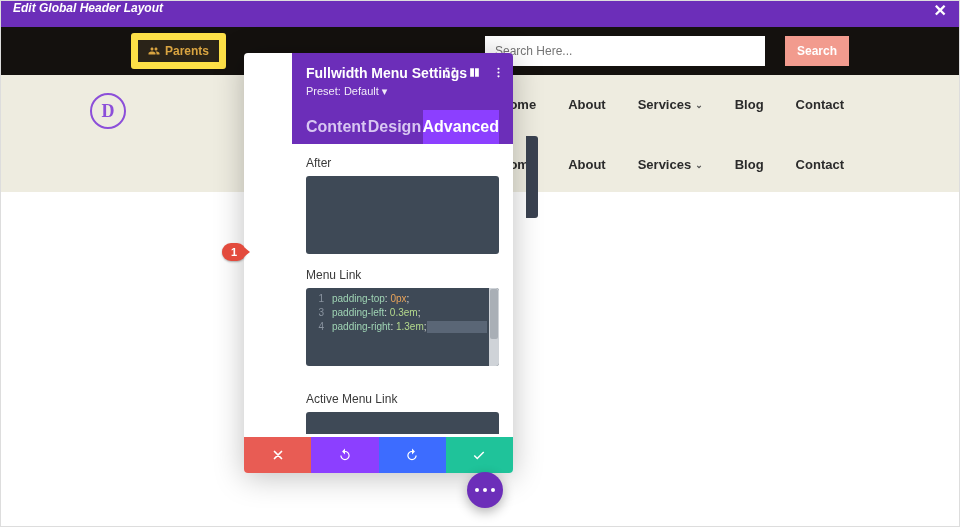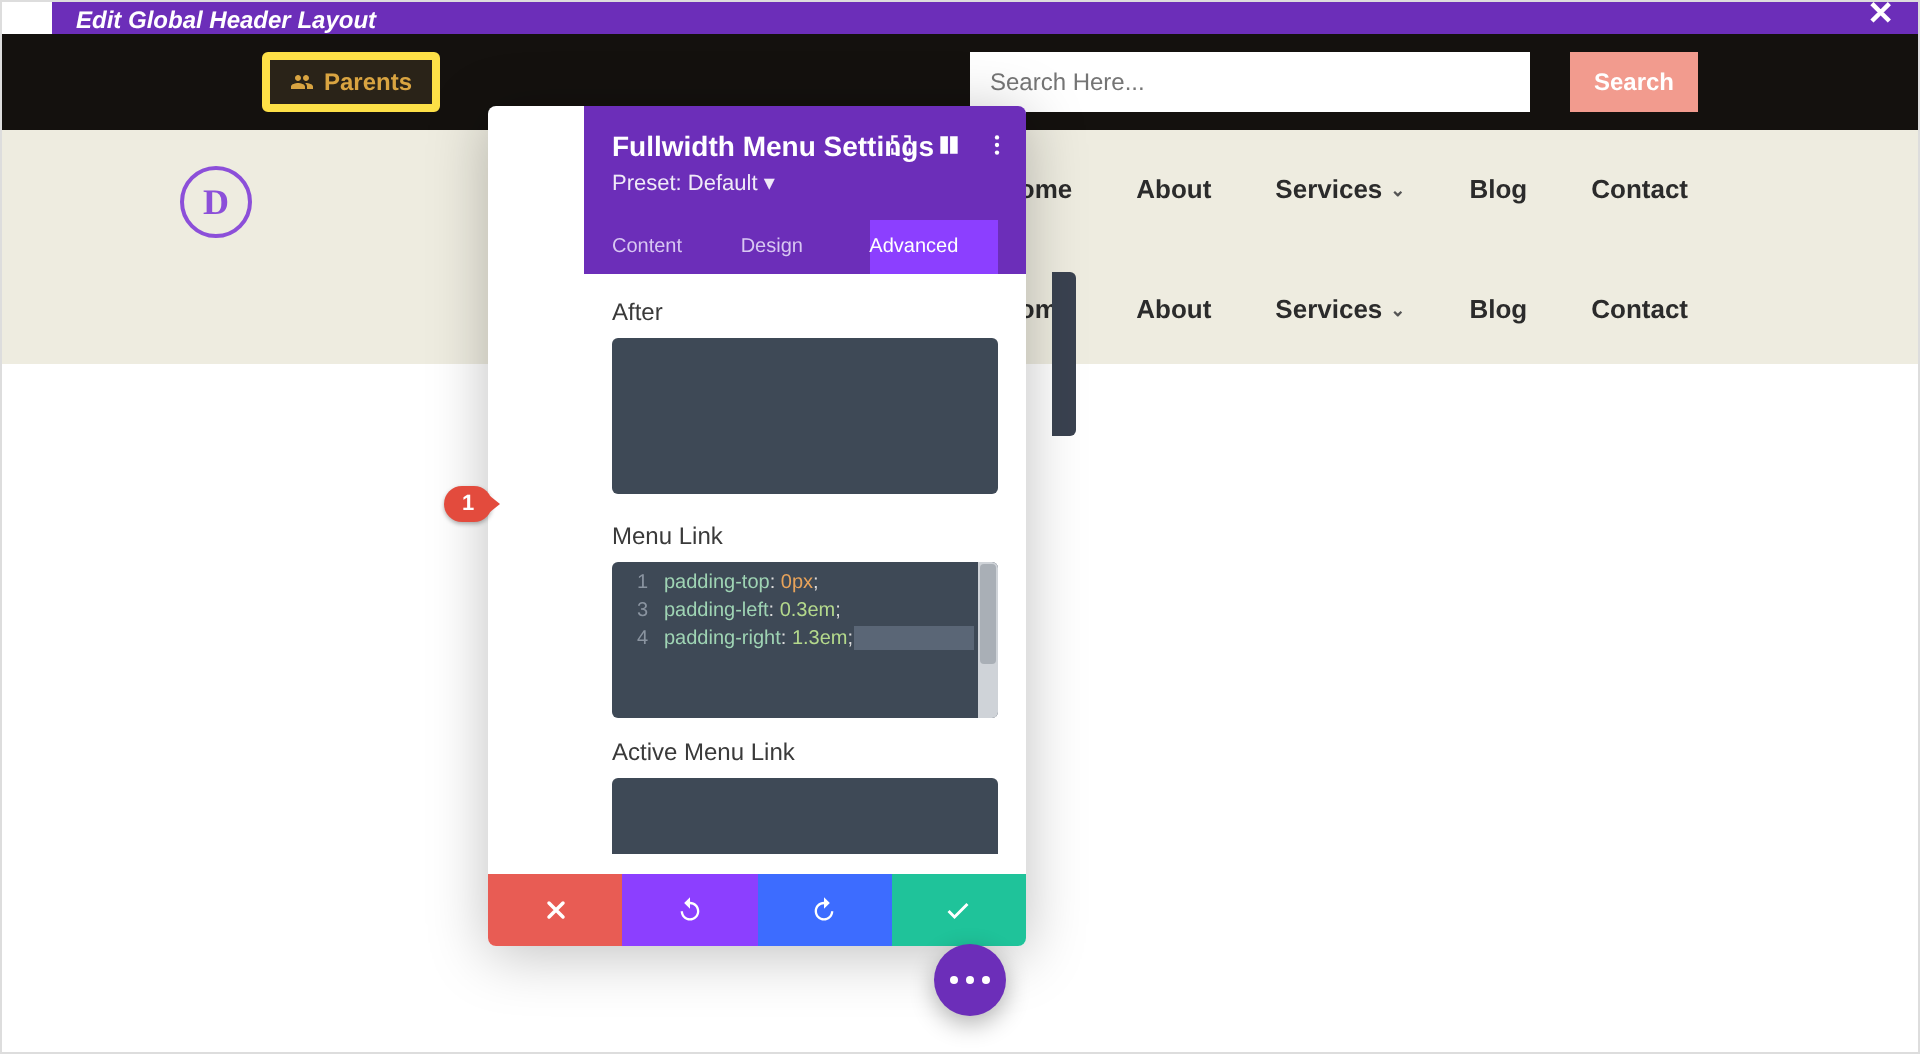--- a/index.html
+++ b/index.html
@@ -1,20 +1,20 @@
 <!DOCTYPE html>
 <html><head>
 <meta charset="utf-8">
 <style>
 * { box-sizing: border-box; margin: 0; padding: 0; font-family: -apple-system, BlinkMacSystemFont, 'Segoe UI', Helvetica, Arial, sans-serif; }
 body { width: 960px; height: 527px; background: #fff; position: relative; overflow: hidden; border: 1px solid #ddd;}
-.top-bar { background: #6c2eb9; color: #fff; height: 16px; display: flex; align-items: flex-end; justify-content: space-between; padding: 0 12px; font-size: 12px; font-style: italic; font-weight: 600; margin-left: 25px; }
+.top-bar { background: #6c2eb9; color: #fff; height: 26px; display: flex; align-items: flex-start; justify-content: space-between; padding: 0 12px; font-size: 12px; font-style: italic; font-weight: 600; }
 .top-bar .close-x { font-style: normal; font-weight: 700; font-size: 16px; cursor: pointer; }
 .header-black { background: #14110e; height: 48px; display: flex; align-items: center; padding: 0 20px; position: relative; }
-.parents-pill { background: #2a2318; color: #d9a441; font-size: 12px; font-weight:600; padding: 4px 10px; border-radius: 3px; display: inline-flex; align-items: center; gap: 5px; margin-left: 110px; border: 4px solid #fde047;}
+.parents-pill { background: #2a2318; color: #d9a441; font-size: 12px; font-weight:600; padding: 4px 10px; border-radius: 3px; display: inline-flex; align-items: center; gap: 5px; margin-left: 110px; border: 7px solid #fde047;}
 .parents-pill svg { width:12px; height:12px; fill:#d9a441; }
 .search-wrap { position: absolute; right: 110px; display: flex; align-items: center; }
 .search-input { width: 280px; height: 30px; border: none; padding: 0 10px; font-size: 12px; color: #999; background:#fff; }
 .search-btn { background: #f29b8e; color: #fff; border: none; height: 30px; padding: 0 12px; font-size: 12px; font-weight: 600; margin-left: 20px; cursor:pointer;}
 .hero { background: #eeece0; height: 117px; position: relative; }
 .logo-circle { position: absolute; left: 89px; top: 18px; width: 36px; height: 36px; border: 2px solid #8c4fd9; border-radius: 50%; display:flex; align-items:center; justify-content:center;}
 .logo-circle span { color:#8c4fd9; font-weight:700; font-size:18px; font-family: Georgia, serif;}
 .nav-row { position: absolute; right: 115px; display: flex; gap: 32px; font-size: 13px; font-weight: 700; color: #2b2b2b; }
 .nav-row.row1 { top: 22px; }
 .nav-row.row2 { top: 82px; }
@@ -25,21 +25,21 @@
 
 
 .panel { position: absolute; left: 243px; top: 52px; width: 269px; height: 420px; background: #fff; border-radius: 4px; box-shadow: 0 4px 30px rgba(0,0,0,.25); overflow: hidden; padding-left: 48px;}
 .panel-head { background: #6c2eb9; color: #fff; padding: 12px 14px 0 14px; position: relative; }
 .panel-title { font-size: 14px; font-weight: 700; }
 .panel-preset { font-size: 11px; opacity: .9; margin-top: 4px; }
 .panel-icons { position: absolute; right: 8px; top: 12px; display: flex; gap: 10px;}
 .panel-icons span { width: 14px; height: 14px; display:inline-flex; align-items:center; justify-content:center; cursor:pointer;}
 .panel-icons svg { width:13px; height:13px; fill:#fff; }
 .panel-tabs { display: flex; margin-top: 12px; }
-.panel-tab { flex:1; font-size:10px; font-weight:400; padding: 8px 0; color: #d8c7f2; cursor:pointer;}
+.panel-tab { flex:1; text-align:center; font-size:16px; font-weight:700; padding: 8px 0; color: #d8c7f2; cursor:pointer;}
 .panel-tab.active { background: #8c3fff; color:#fff; }
 .panel-body { padding: 8px 14px 0 14px; height: 290px; overflow:hidden;}
 .field-label { font-size: 12px; color: #3a3a3a; margin: 4px 0 6px; }
 .code-box { background: #3e4956; border-radius: 3px; width: 100%; height: 78px; position:relative; overflow:hidden;}
 .code-box.big { height: 78px; }
 .code-box .scrollbar { position:absolute; right:0; top:0; bottom:0; width:10px; background:#cfd3d8;}
 .code-box .scrollbar-thumb { position:absolute; right:1px; top:1px; width:8px; height:50px; background:#a9afb6; border-radius:2px;}
 .code-lines { font-family: Menlo, Consolas, monospace; font-size: 10px; line-height: 14px; padding: 4px 12px 4px 6px; color:#dcdcdc;}
 .code-line { white-space: pre; }
 .ln { display:inline-block; width:12px; text-align:right; color:#8a94a0; margin-right:8px;}
@@ -148,21 +148,21 @@
       <div class="code-lines">
         <div class="code-line"><span class="ln">1</span><span class="prop">padding-top</span><span class="punct">: </span><span class="val">0px</span><span class="punct">;</span></div>
         <div class="code-line"><span class="ln">3</span><span class="prop">padding-left</span><span class="punct">: </span><span class="valg">0.3em</span><span class="punct">;</span></div>
         <div class="code-line"><span class="ln">4</span><span class="prop">padding-right</span><span class="punct">: </span><span class="valg">1.3em</span><span class="punct">;</span><span class="caret"></span></div>
       </div>
       <div class="scrollbar">
           <div class="scrollbar-thumb"></div>
         </div>
     </div>
 
-    <div class="field-label" style="margin-top:10px">Active Menu Link</div>
+    <div class="field-label" style="margin-top:26px">Active Menu Link</div>
     <div class="code-box" style="height:60px"></div>
   </div>
   <div class="panel-footer">
     <div class="pf-btn pf-cancel">
         <svg viewBox="0 0 24 24">
           <path d="M18 6L6 18M6 6l12 12" stroke="#fff" stroke-width="3" fill="none" stroke-linecap="round"></path>
         </svg>
       </div>
     <div class="pf-btn pf-undo">
         <svg viewBox="0 0 24 24">

